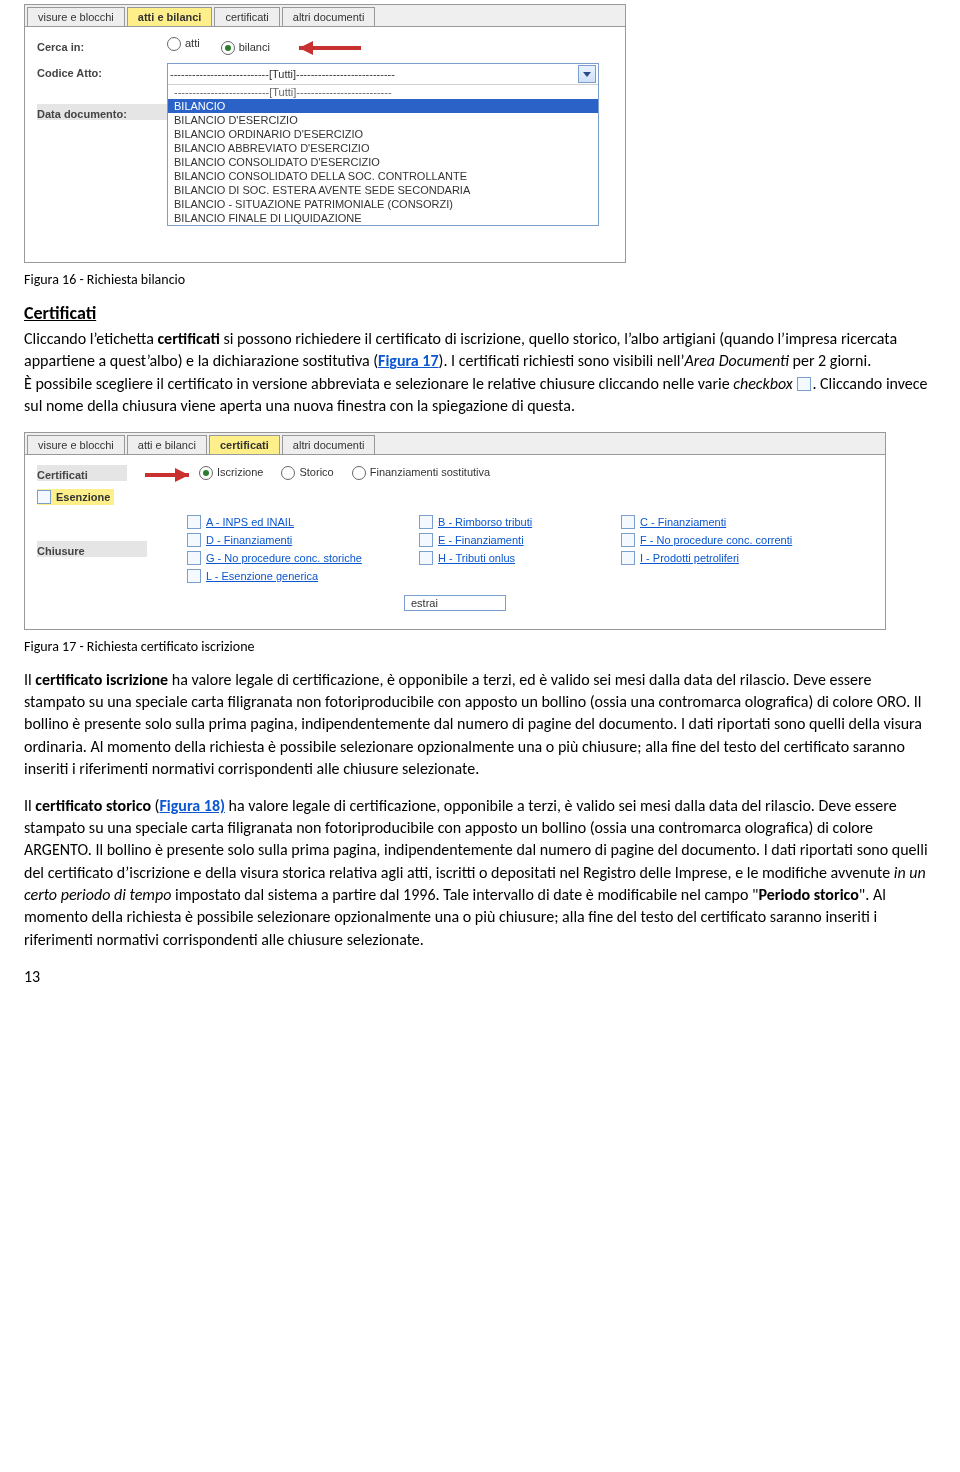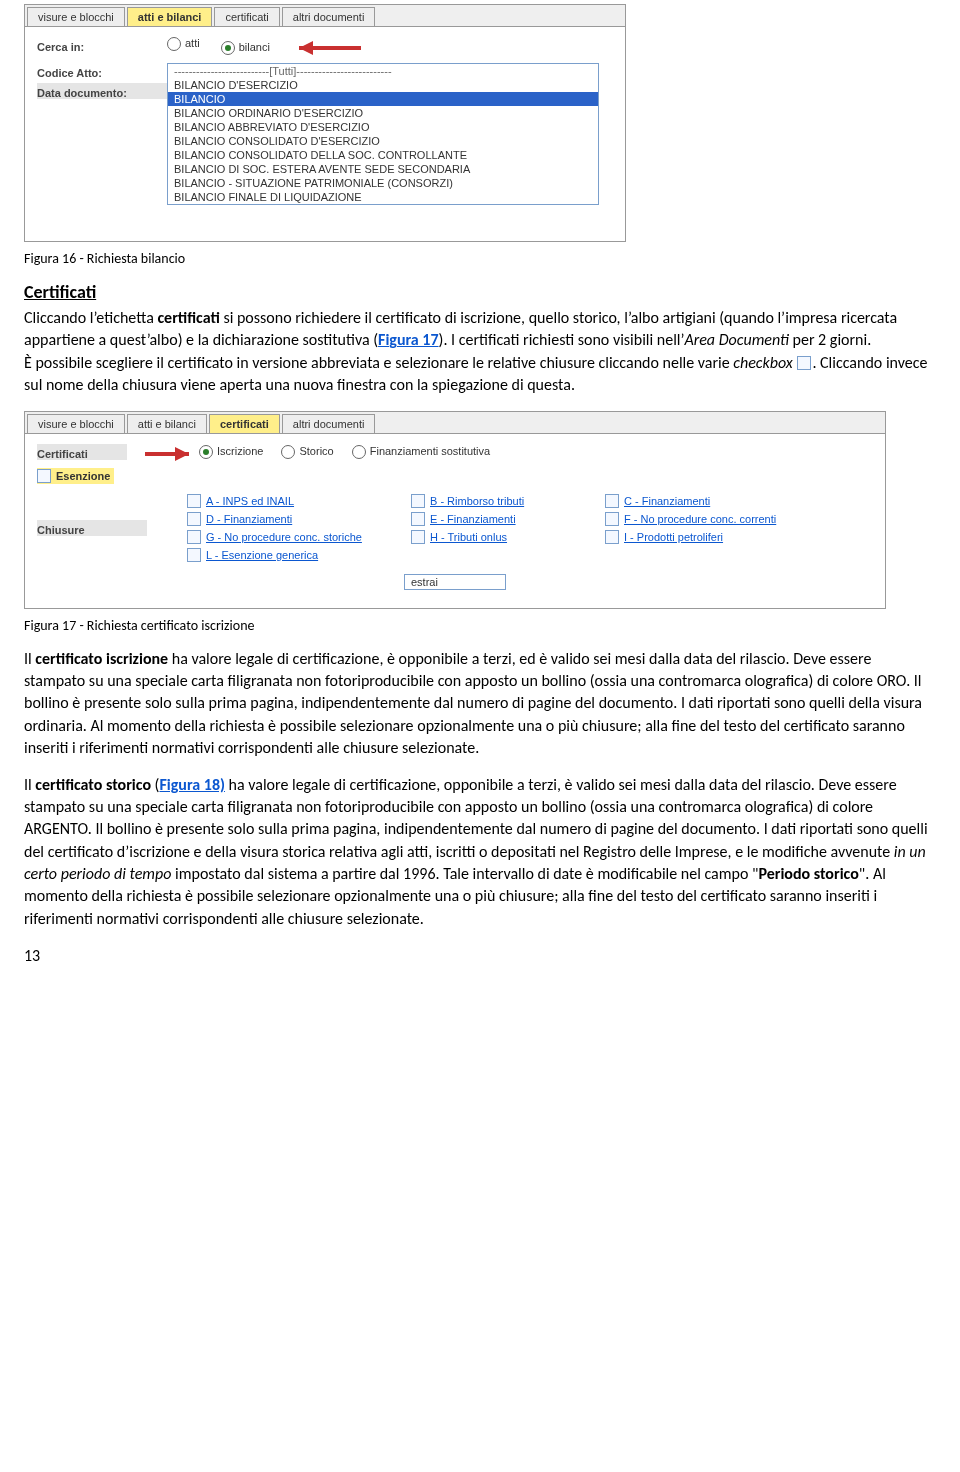--- a/index.html
+++ b/index.html
@@ -34,21 +34,21 @@
   p{margin:0 0 14px 0;line-height:1.4}
   .link{color:#0b57d0;text-decoration:underline;font-weight:bold}
   .bold{font-weight:bold}
   .italic{font-style:italic}
   .chkglyph{display:inline-block;width:12px;height:12px;border:1px solid #7a9fcc;background:#f4f8ff;vertical-align:-2px;margin:0 1px}
   
   .cert-options{margin-left:0}
   .chk{display:inline-flex;align-items:center;margin-right:22px;font-size:11px;color:#0b57d0;text-decoration:underline}
   .chk .box{width:12px;height:12px;border:1px solid #7a9fcc;background:#f4f8ff;margin-right:5px;text-decoration:none}
   .chkplain{color:#333;text-decoration:none}
-  .grid3{display:grid;grid-template-columns:210px 180px 240px;gap:4px 14px;font-size:11px}
+  .grid3{display:grid;grid-template-columns:210px 180px 240px;gap:4px 22px;font-size:11px}
   .estrai{border:1px solid #7a9fcc;background:#fff;color:#333;font-family:Verdana,Arial,sans-serif;font-size:11px;padding:1px 6px;width:88px;text-align:left;margin:12px auto 4px auto;display:block}
   .pagenum{font-size:16px;margin-top:16px}
 </style>
 </head>
 <body>
 
 <div class="page">
 
   <div class="shot" style="width:600px">
     <div class="tabrow">
@@ -74,23 +74,29 @@
                 <defs></defs>
               <rect x="0" y="5" width="62" height="4" fill="#c93030"></rect>
               <polygon points="0,7 14,0 14,14" fill="#c93030"></polygon>
             </svg>
           </span>
         </div>
       </div>
       <div class="frow">
         <div class="flabel">Codice Atto:</div>
         <div class="selectbox">
+          <div class="selhead">
+            <span class="txt">---------------------------[Tutti]---------------------------</span>
+            <span class="selbtn">
+                <span class="carat"></span>
+              </span>
+          </div>
           <div class="opt sub">--------------------------[Tutti]--------------------------</div>
+          <div class="opt hl">BILANCIO</div>
           <div class="opt">BILANCIO D'ESERCIZIO</div>
-          <div class="opt hl">BILANCIO</div>
           <div class="opt">BILANCIO ORDINARIO D'ESERCIZIO</div>
           <div class="opt">BILANCIO ABBREVIATO D'ESERCIZIO</div>
           <div class="opt">BILANCIO CONSOLIDATO D'ESERCIZIO</div>
           <div class="opt">BILANCIO CONSOLIDATO DELLA SOC. CONTROLLANTE</div>
           <div class="opt">BILANCIO DI SOC. ESTERA AVENTE SEDE SECONDARIA</div>
           <div class="opt">BILANCIO - SITUAZIONE PATRIMONIALE (CONSORZI)</div>
           <div class="opt">BILANCIO FINALE DI LIQUIDAZIONE</div>
         </div>
       </div>
       <div class="frow" style="margin-top:-130px">

